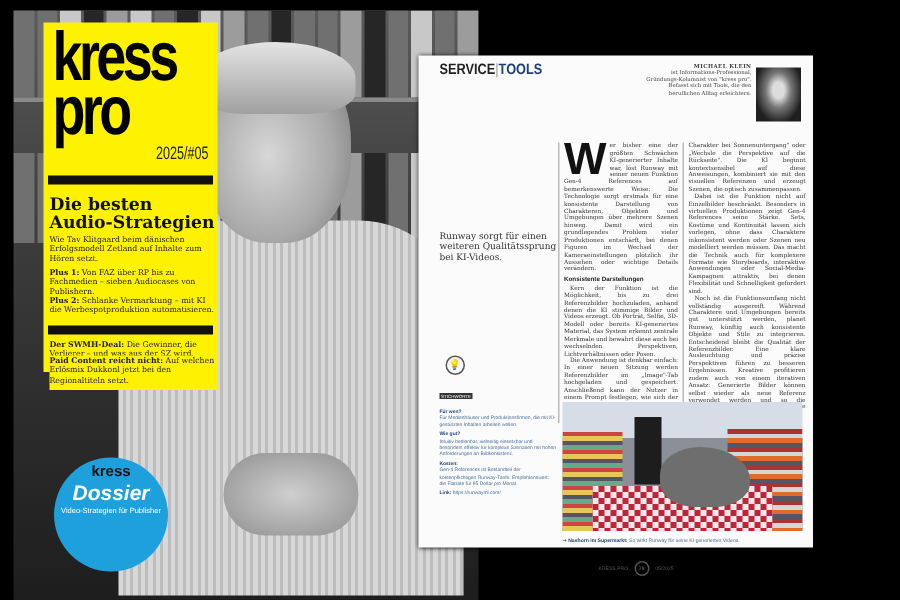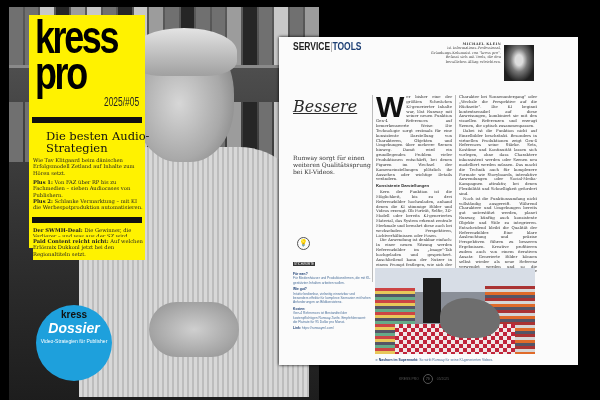--- a/index.html
+++ b/index.html
@@ -24,32 +24,32 @@
     background: repeating-linear-gradient(90deg, #d8d8d8 0 3px, #bdbdbd 3px 5px); }
   .hands { position: absolute; left: 70px; top: 270px; width: 90px; height: 55px; border-radius: 30px;
     background: radial-gradient(ellipse, #cfcfcf 0%, #8f8f8f 100%); }
 
   .yellow { position: absolute; left: 20px; top: 8px; width: 116px; height: 233px; background: #fff200; }
   .logo { position: absolute; left: 6px; top: 4px; font-family: "Liberation Sans", sans-serif; font-weight: 900;
     font-size: 46px; line-height: 36px; letter-spacing: -3px; color: #000; transform: scaleX(0.78); transform-origin: left top; }
   .issue { position: absolute; right: 6px; top: 80px; font-family: "Liberation Sans", sans-serif; font-size: 12px;
     color: #222; transform: scaleX(0.7); transform-origin: right top; }
   .bar { position: absolute; left: 3px; right: 3px; height: 6px; background: #111; }
-  .headline { position: absolute; left: 17px; top: 115px; width: 110px; font-weight: normal; font-size: 11.5px; line-height: 12px; color: #111; }
+  .headline { position: absolute; left: 4px; top: 115px; width: 110px; font-weight: bold; font-size: 11.5px; line-height: 12px; color: #111; }
   .teaser { position: absolute; left: 4px; width: 110px; font-size: 5.2px; line-height: 6.3px; color: #222; }
   .teaser b { font-weight: bold; }
 
   .dossier { position: absolute; left: 27px; top: 298px; width: 76px; height: 76px; border-radius: 50%; background: #1ea0dc;
     text-align: center; color: #fff; font-family: "Liberation Sans", sans-serif; }
   .dossier .k { display: block; margin-top: 4px; font-weight: 900; font-size: 10px; color: #111; }
   .dossier .d { display: block; font-weight: 900; font-size: 14px; line-height: 16px; font-style: italic; }
   .dossier .s { display: block; font-size: 5px; line-height: 6px; margin-top: 2px; }
 
   
-  .page { position: absolute; left: 279px; top: 37px; width: 263px; height: 328px; background: #fbfbfb; box-shadow: 0 0 3px #000; padding-left: 36px; }
+  .page { position: absolute; left: 279px; top: 37px; width: 263px; height: 328px; background: #fbfbfb; box-shadow: 0 0 3px #000; }
   .section { position: absolute; left: 14px; top: 4px; font-family: "Liberation Sans", sans-serif; font-weight: 900; font-size: 10px;
     letter-spacing: 0; transform: scaleX(0.85); transform-origin: left top; }
   .section .a { color: #222; }
   .section .sep { color: #999; font-weight: normal; }
   .section .b { color: #1d3f74; }
 
   .author { position: absolute; left: 150px; top: 5px; width: 72px; text-align: right; font-size: 3.6px; line-height: 4.4px; color: #444; }
   .author .name { font-weight: bold; letter-spacing: 0.3px; }
   .portrait { position: absolute; left: 225px; top: 8px; width: 30px; height: 36px;
     background: radial-gradient(ellipse at 50% 42%, #ddd 0 18%, #777 40%, #1f1f1f 75%); }
@@ -171,21 +171,20 @@
     <span class="a">SERVICE</span><span class="sep">|</span><span class="b">TOOLS</span>
   </div>
 
   <div class="author">
     <div class="name">MICHAEL KLEIN</div>
     <div>ist Informations-Professional, Gründungs-Kolumnist von "kress pro". Befasst sich mit Tools, die den beruflichen Alltag erleichtern.</div>
   </div>
   <div class="portrait"></div>
 
   <div class="title">
-    <div>Bessere</div>
   </div>
   <div class="subtitle">Runway sorgt für einen weiteren Qualitätssprung bei KI-Videos.</div>
 
   <div class="bulb">💡</div>
   <div class="infobadge">STICHWORTE</div>
   <div class="infobox">
     <div class="h">Für wen?</div>
     <div>Für Medienhäuser und Produktionsfirmen, die mit KI-gestützten Inhalten arbeiten wollen.</div>
     <div class="h">Wie gut?</div>
     <div>Intuitiv bedienbar, vielseitig einsetzbar und besonders effektiv für komplexe Szenarien mit hohen Anforderungen an Bildkonsistenz.</div>

